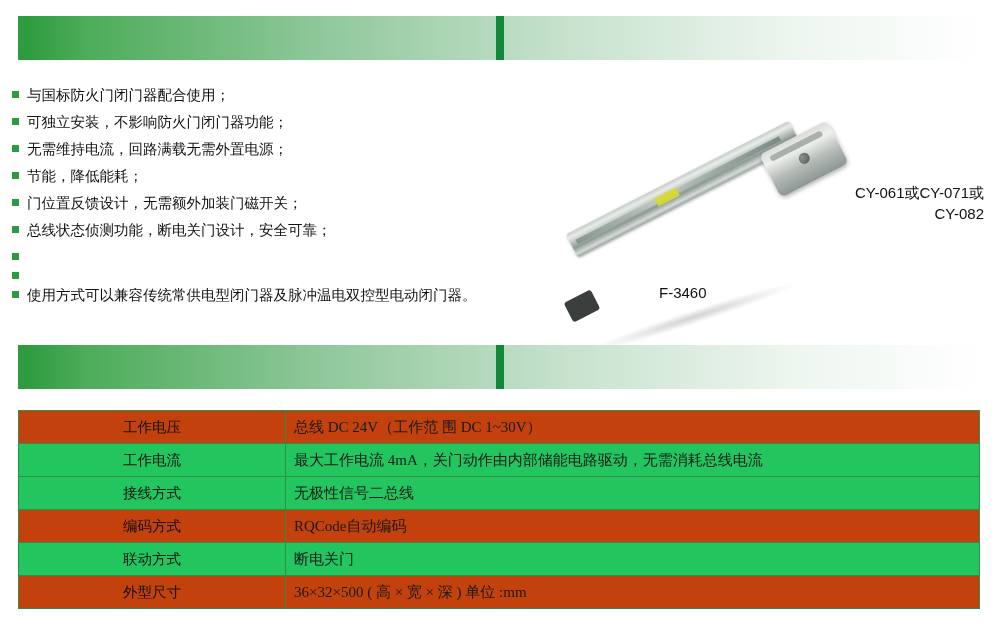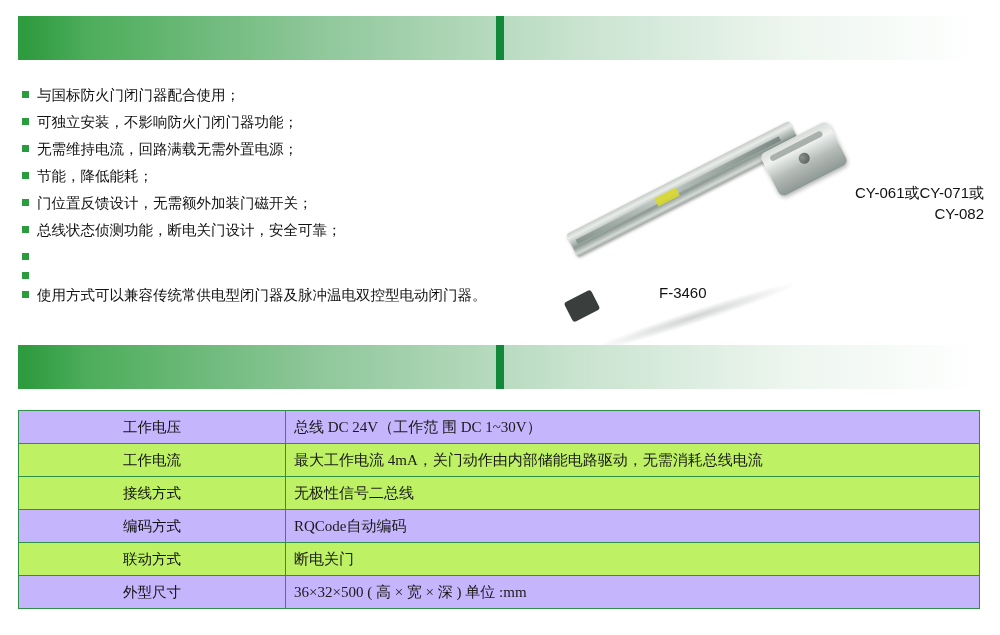--- a/index.html
+++ b/index.html
@@ -40,21 +40,21 @@
     letter-spacing: 2px;
     padding-left: 18px;
     line-height: 44px;
   }
   #header-features { top: 16px; }
   #header-specs { top: 345px; gap: 36px; }
 
   
   .features {
     position: absolute;
-    left: 22px;
+    left: 12px;
     top: 84px;
     width: 560px;
   }
   .feature-item {
     display: flex;
     align-items: flex-start;
     font-size: 14.5px;
     line-height: 22px;
     margin-bottom: 5px;
     color: #111111;
@@ -195,24 +195,24 @@
     height: 28px;
     padding: 2px 8px;
     vertical-align: middle;
   }
   .specs-table td.label {
     width: 250px;
     text-align: center;
     color: #111111;
   }
   .specs-table tr.shaded td {
-    background: #c4b5fd;
+    background: #c2410c;
   }
   .specs-table tr.plain td {
-    background: #bef264;
+    background: #22c55e;
   }
   .specs-table td.value {
     text-align: left;
     font-family: "Liberation Serif", serif;
     font-size: 15px;
   }
 </style>
 </head>
 <body>
 

